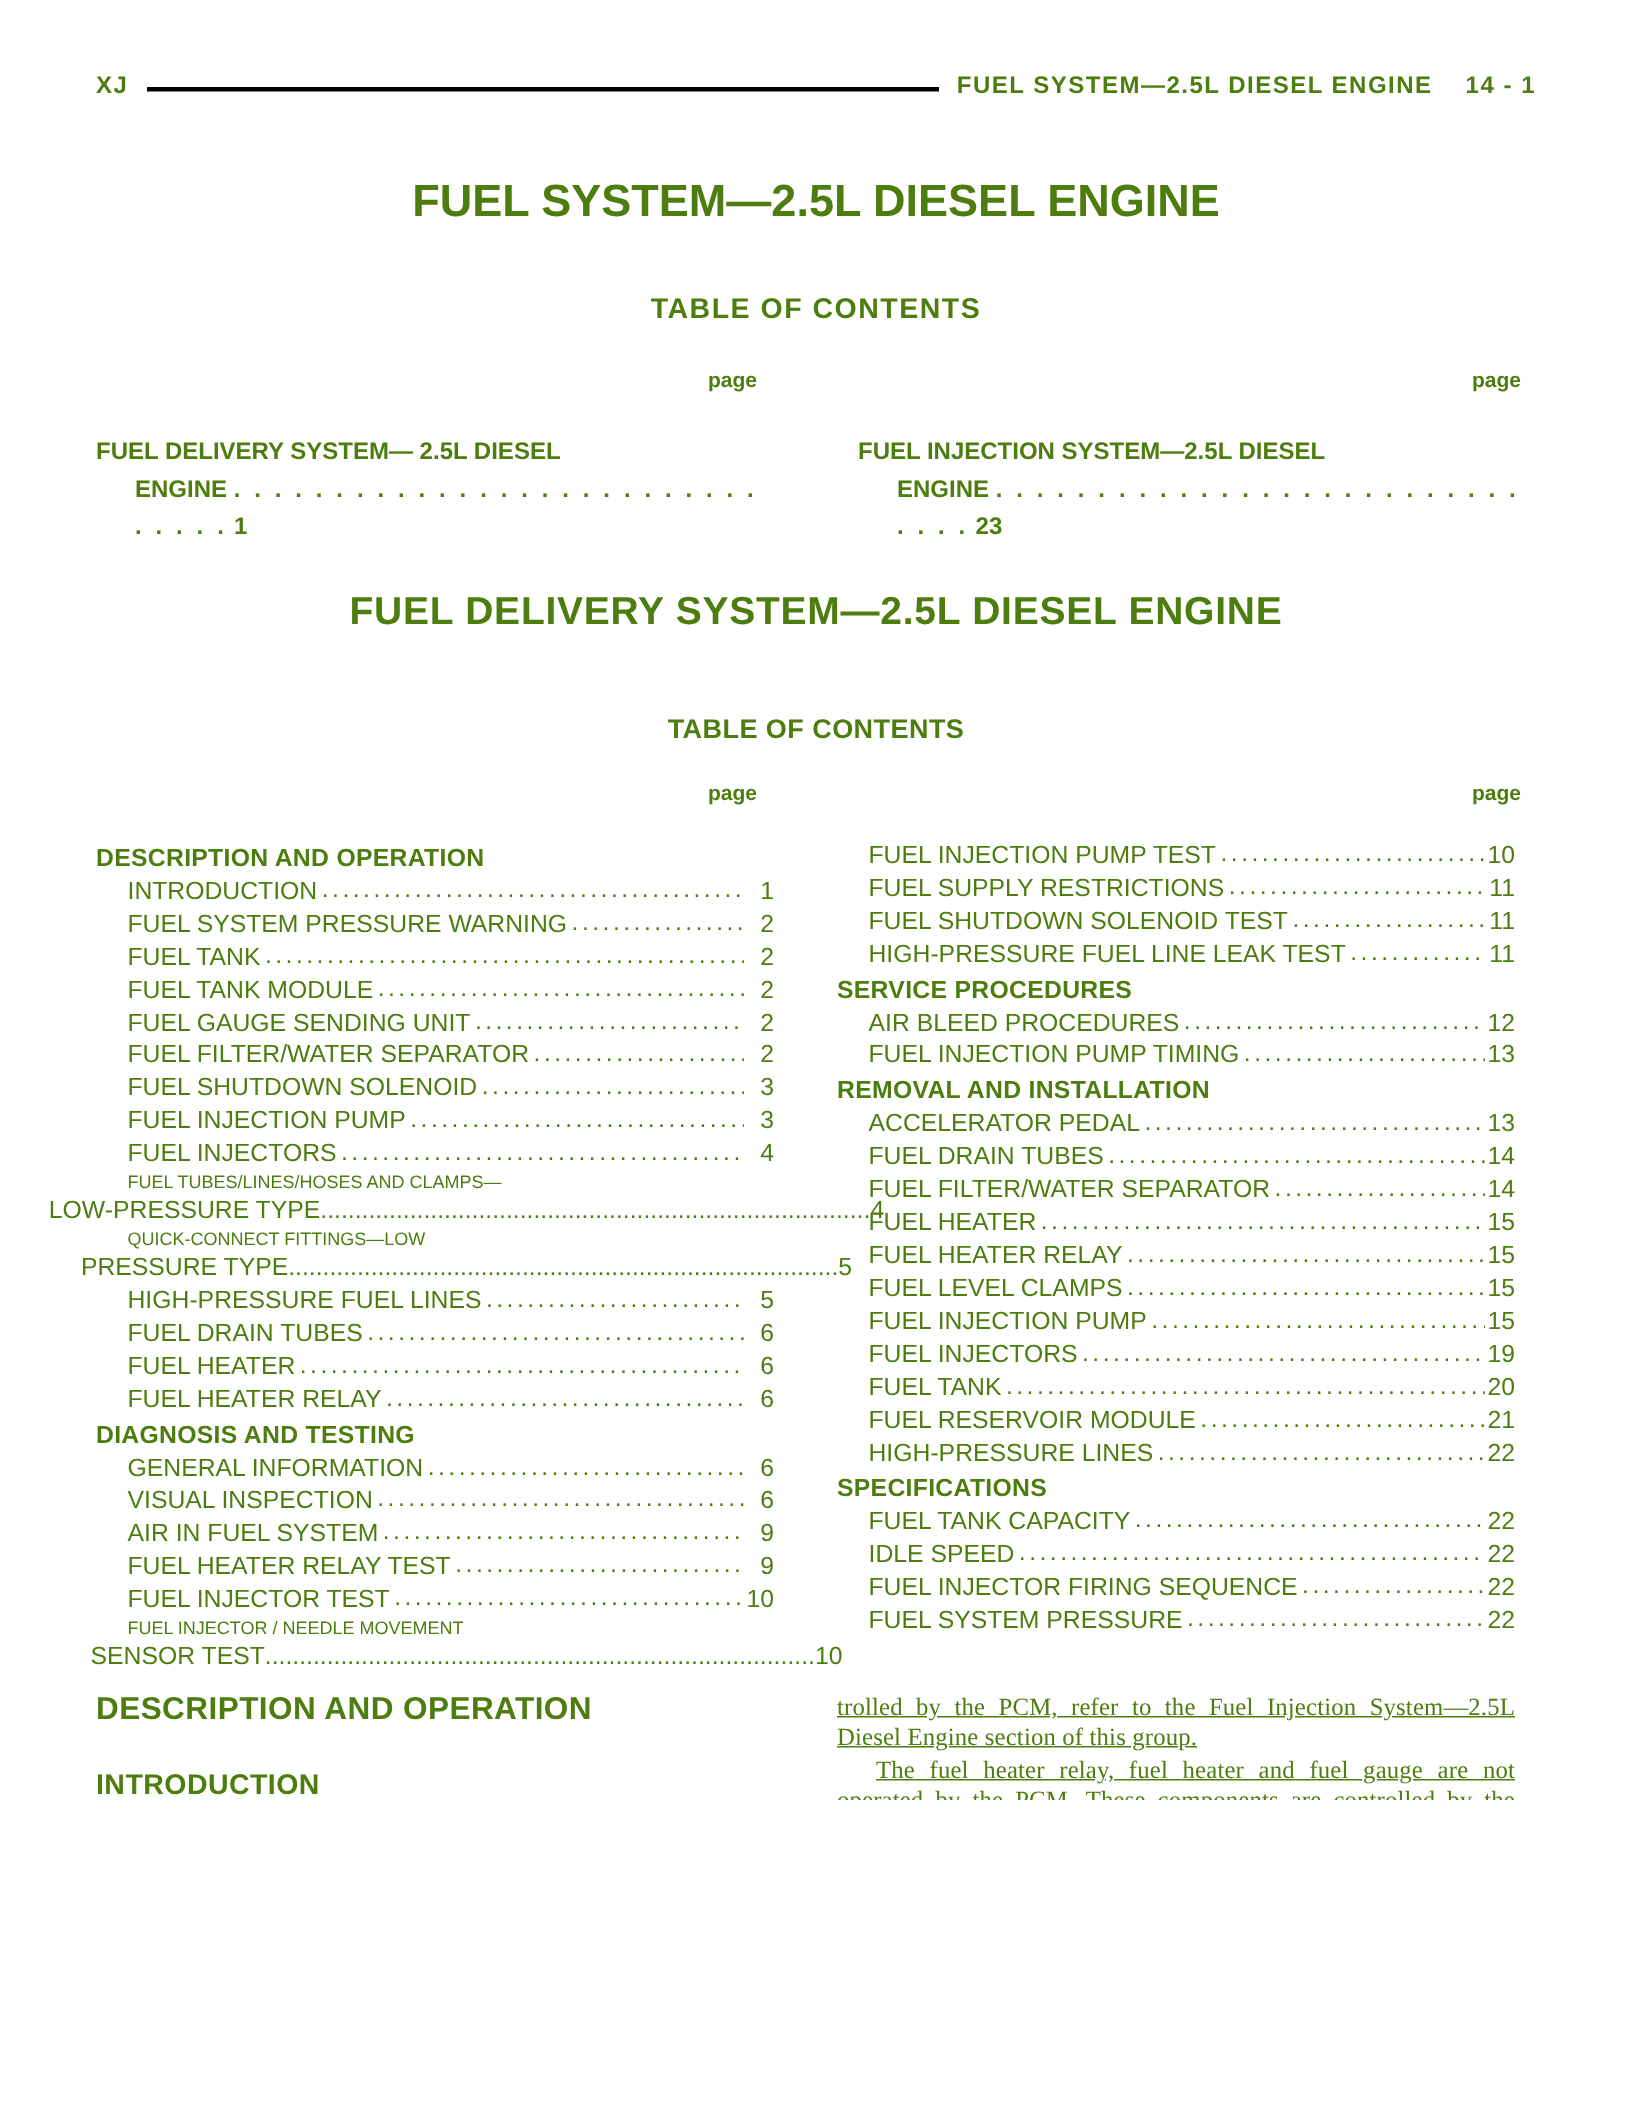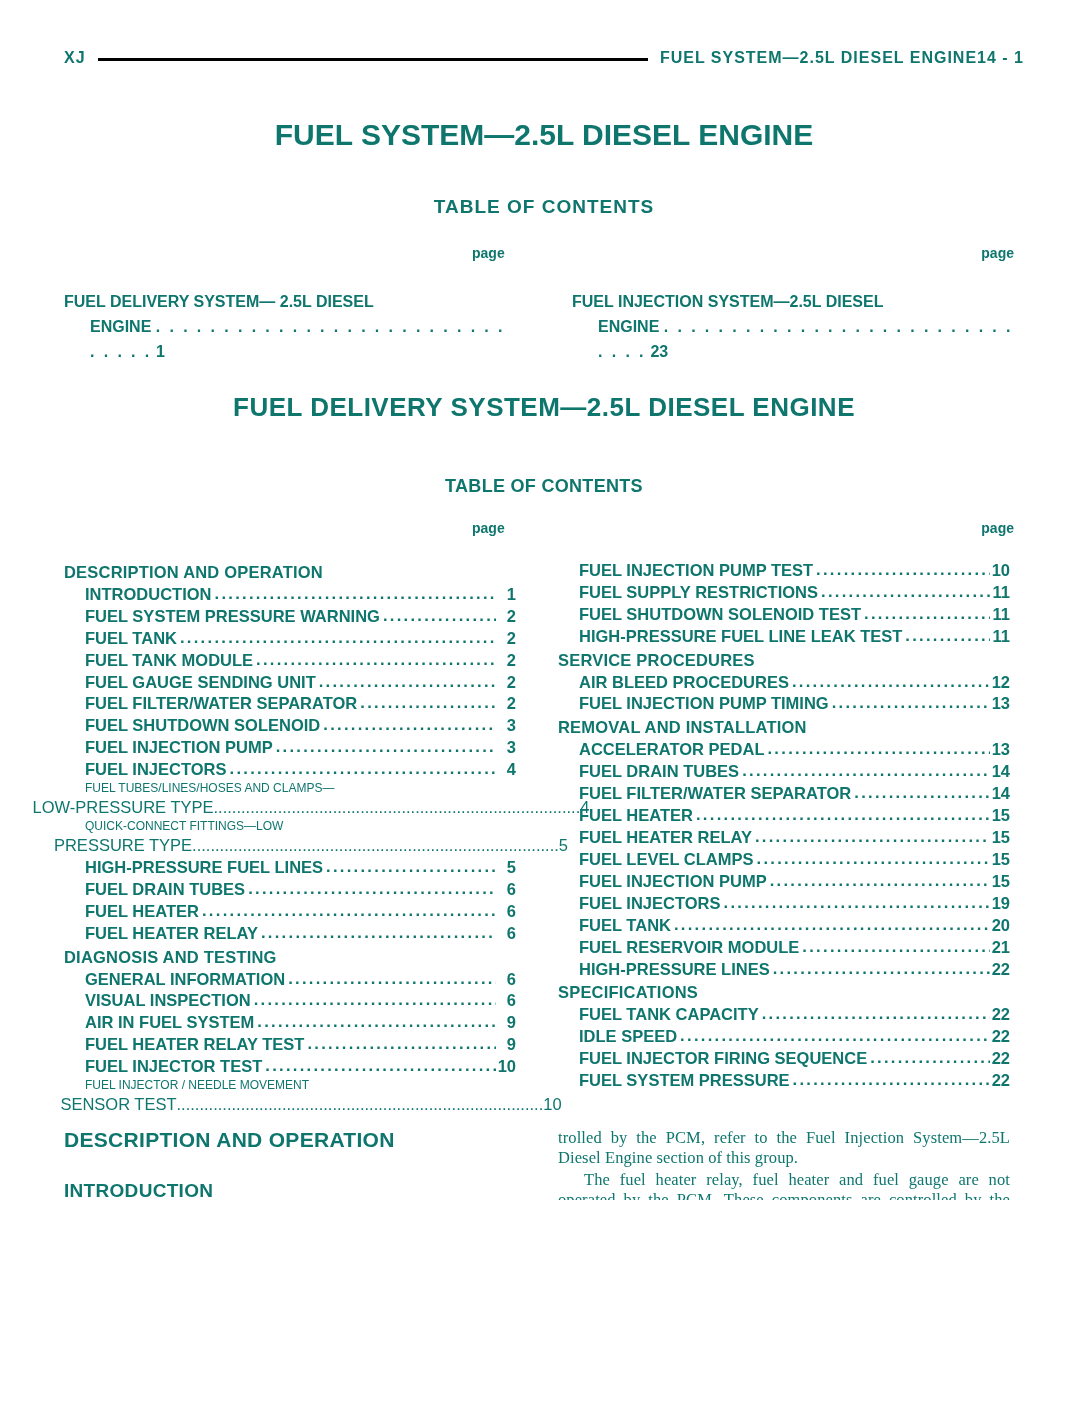--- a/index.html
+++ b/index.html
@@ -6,21 +6,21 @@
     margin: 0;
     padding: 0;
     background: #ffffff;
   }
   .page {
     width: 1088px;
     height: 1200px;
     position: relative;
     background: #ffffff;
     font-family: "Liberation Sans", sans-serif;
-    color: #0f766e;
+    color: #4d7c0f;
     box-sizing: border-box;
     overflow: hidden;
   }
 
   
   .header {
     position: absolute;
     top: 46px;
     left: 64px;
     right: 64px;
@@ -41,20 +41,21 @@
     margin: 0 12px;
     position: relative;
     top: 1px;
   }
   .header-right {
     white-space: nowrap;
     font-size: 16px;
     letter-spacing: 1px;
   }
   .header-page {
+    margin-left: 22px;
     white-space: nowrap;
   }
 
   
   .doc-title {
     position: absolute;
     top: 118px;
     left: 0;
     width: 100%;
     text-align: center;
@@ -155,21 +156,20 @@
     margin-top: 1px;
     line-height: 1.38;
   }
   .toc-entry {
     display: flex;
     align-items: flex-end;
     font-size: 16.5px;
     padding-left: 21px;
     line-height: 1.33;
     white-space: nowrap;
-    font-weight: bold;
   }
   .toc-entry .txt {
     flex: 0 0 auto;
   }
   .toc-entry .leader {
     flex: 1 1 auto;
     overflow: hidden;
     white-space: nowrap;
     margin: 0 2px 0 3px;
     letter-spacing: 2.3px;
@@ -229,20 +229,21 @@
     margin: 21px 0 4px 0;
   }
   .para {
     font-family: "Liberation Serif", serif;
     font-size: 16.5px;
     line-height: 1.22;
     text-align: justify;
     text-indent: 26px;
     margin: 0 0 2px 0;
     letter-spacing: 0.1px;
+    text-decoration: underline;
   }
   .para.no-indent {
     text-indent: 0;
   }
 </style>
 </head>
 <body>
 
 <div class="page">
 

